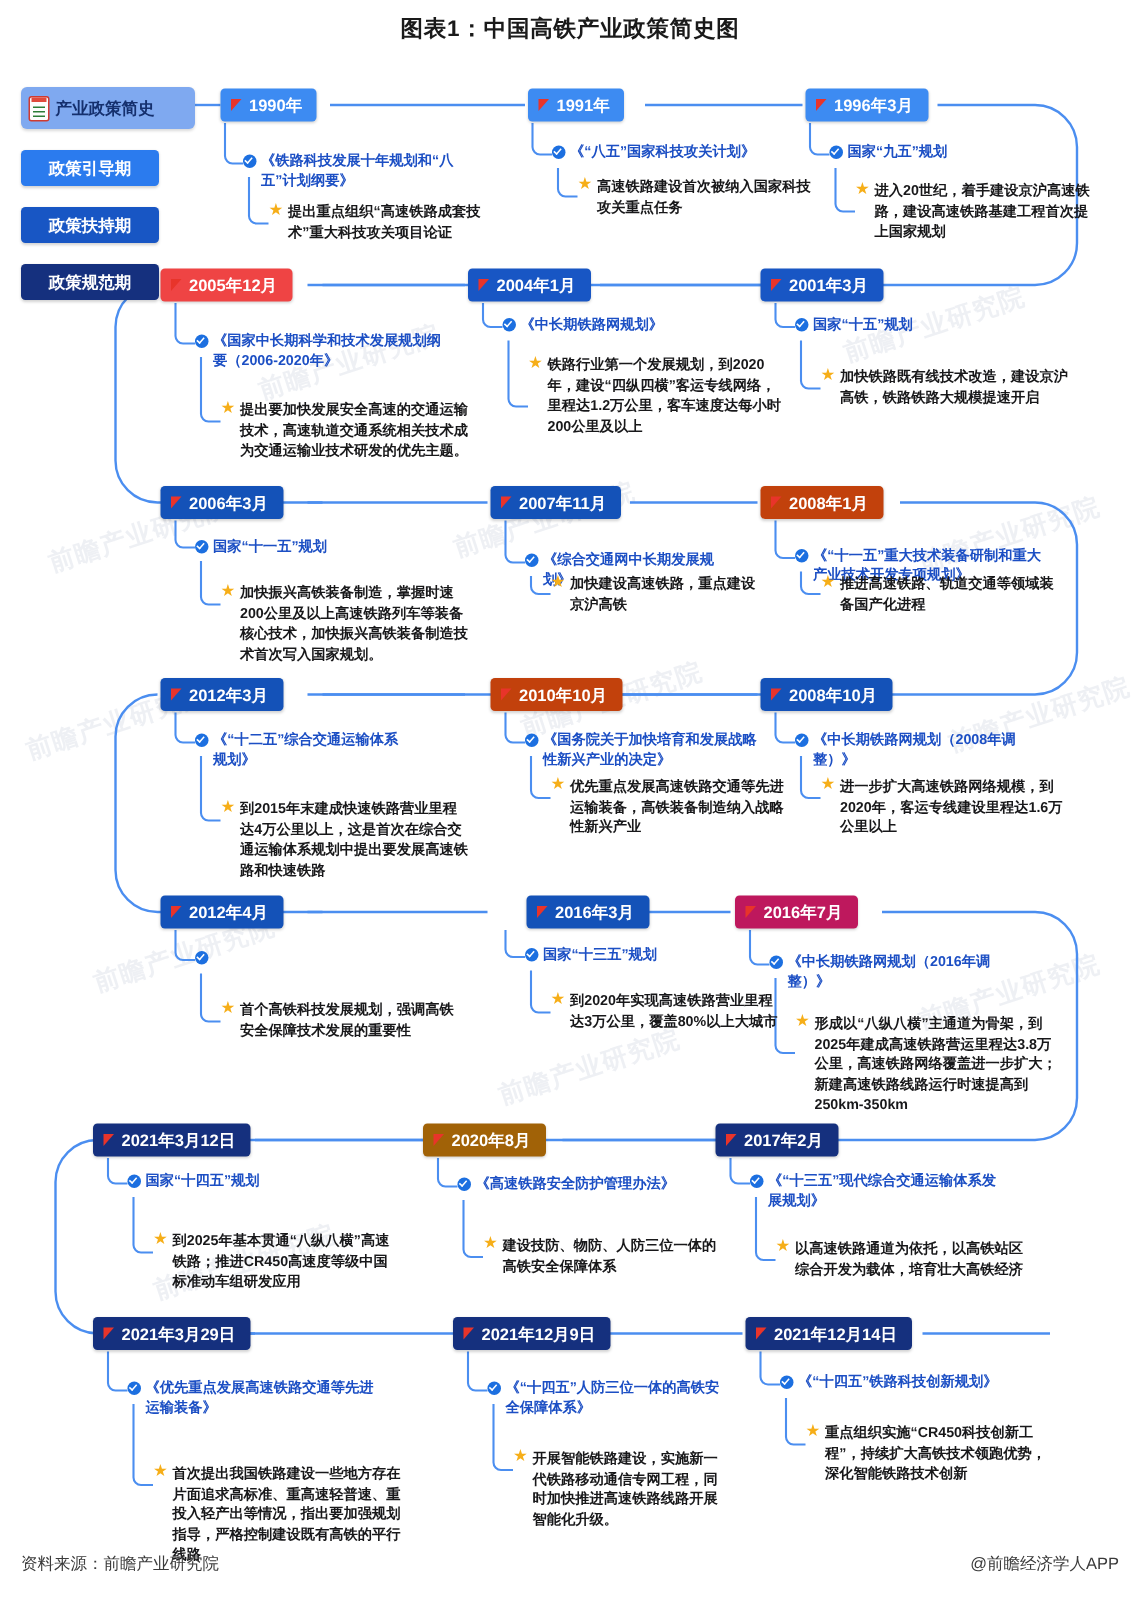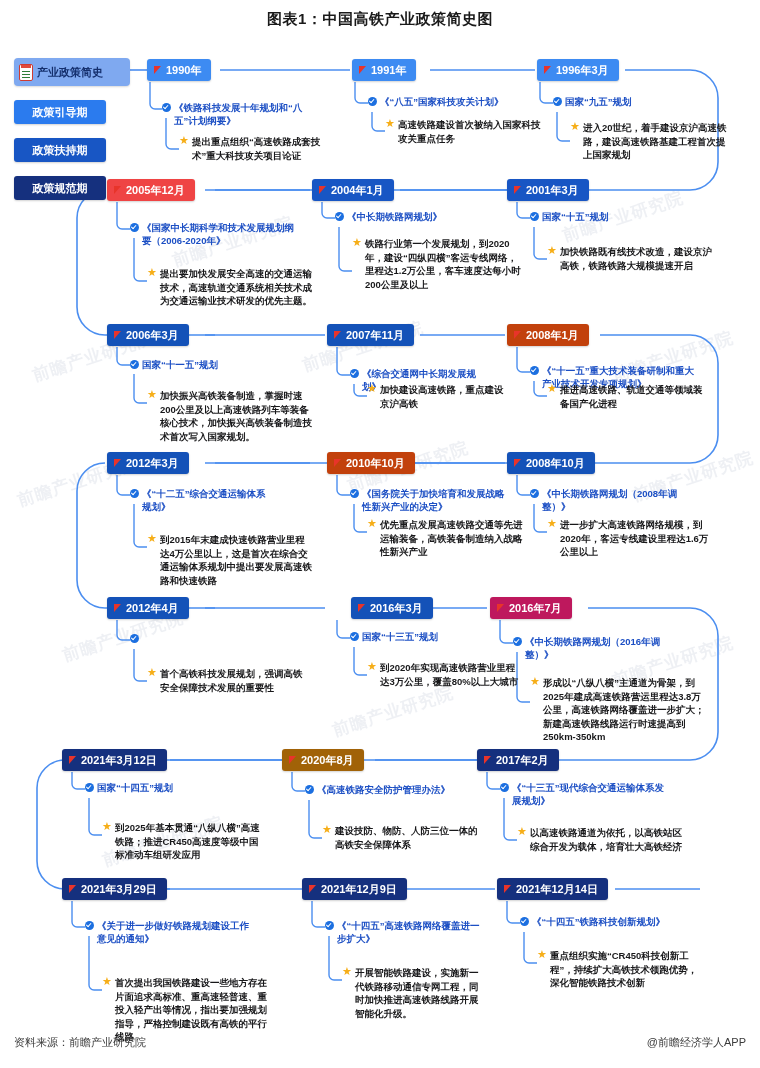--- a/index.html
+++ b/index.html
@@ -586,36 +586,36 @@
   </div>
 
   <div class="node" style="left:62px;top:878px;">
     <div class="date-box" style="background:#15307e;">
       <span class="flag-icon"></span>
       <span>2021年3月29日</span>
     </div>
   </div>
   <div class="policy-title" style="left:97px;top:919px;width:155px;">
     <span class="check-icon"></span>
-    <span>《关于进一步做好铁路规划建设工作意见的通知》</span>
+    <span>《优先重点发展高速铁路交通等先进运输装备》</span>
   </div>
   <div class="policy-desc" style="left:115px;top:976px;width:155px;">
     <span class="star-icon">★</span>
     <span>首次提出我国铁路建设一些地方存在片面追求高标准、重高速轻普速、重投入轻产出等情况，指出要加强规划指导，严格控制建设既有高铁的平行线路</span>
   </div>
 
   <div class="node" style="left:302px;top:878px;">
     <div class="date-box" style="background:#15307e;">
       <span class="flag-icon"></span>
       <span>2021年12月9日</span>
     </div>
   </div>
   <div class="policy-title" style="left:337px;top:919px;width:148px;">
     <span class="check-icon"></span>
-    <span>《“十四五”高速铁路网络覆盖进一步扩大》</span>
+    <span>《“十四五”人防三位一体的高铁安全保障体系》</span>
   </div>
   <div class="policy-desc" style="left:355px;top:966px;width:126px;">
     <span class="star-icon">★</span>
     <span>开展智能铁路建设，实施新一代铁路移动通信专网工程，同时加快推进高速铁路线路开展智能化升级。</span>
   </div>
 
   <div class="node" style="left:497px;top:878px;">
     <div class="date-box" style="background:#15307e;">
       <span class="flag-icon"></span>
       <span>2021年12月14日</span>

